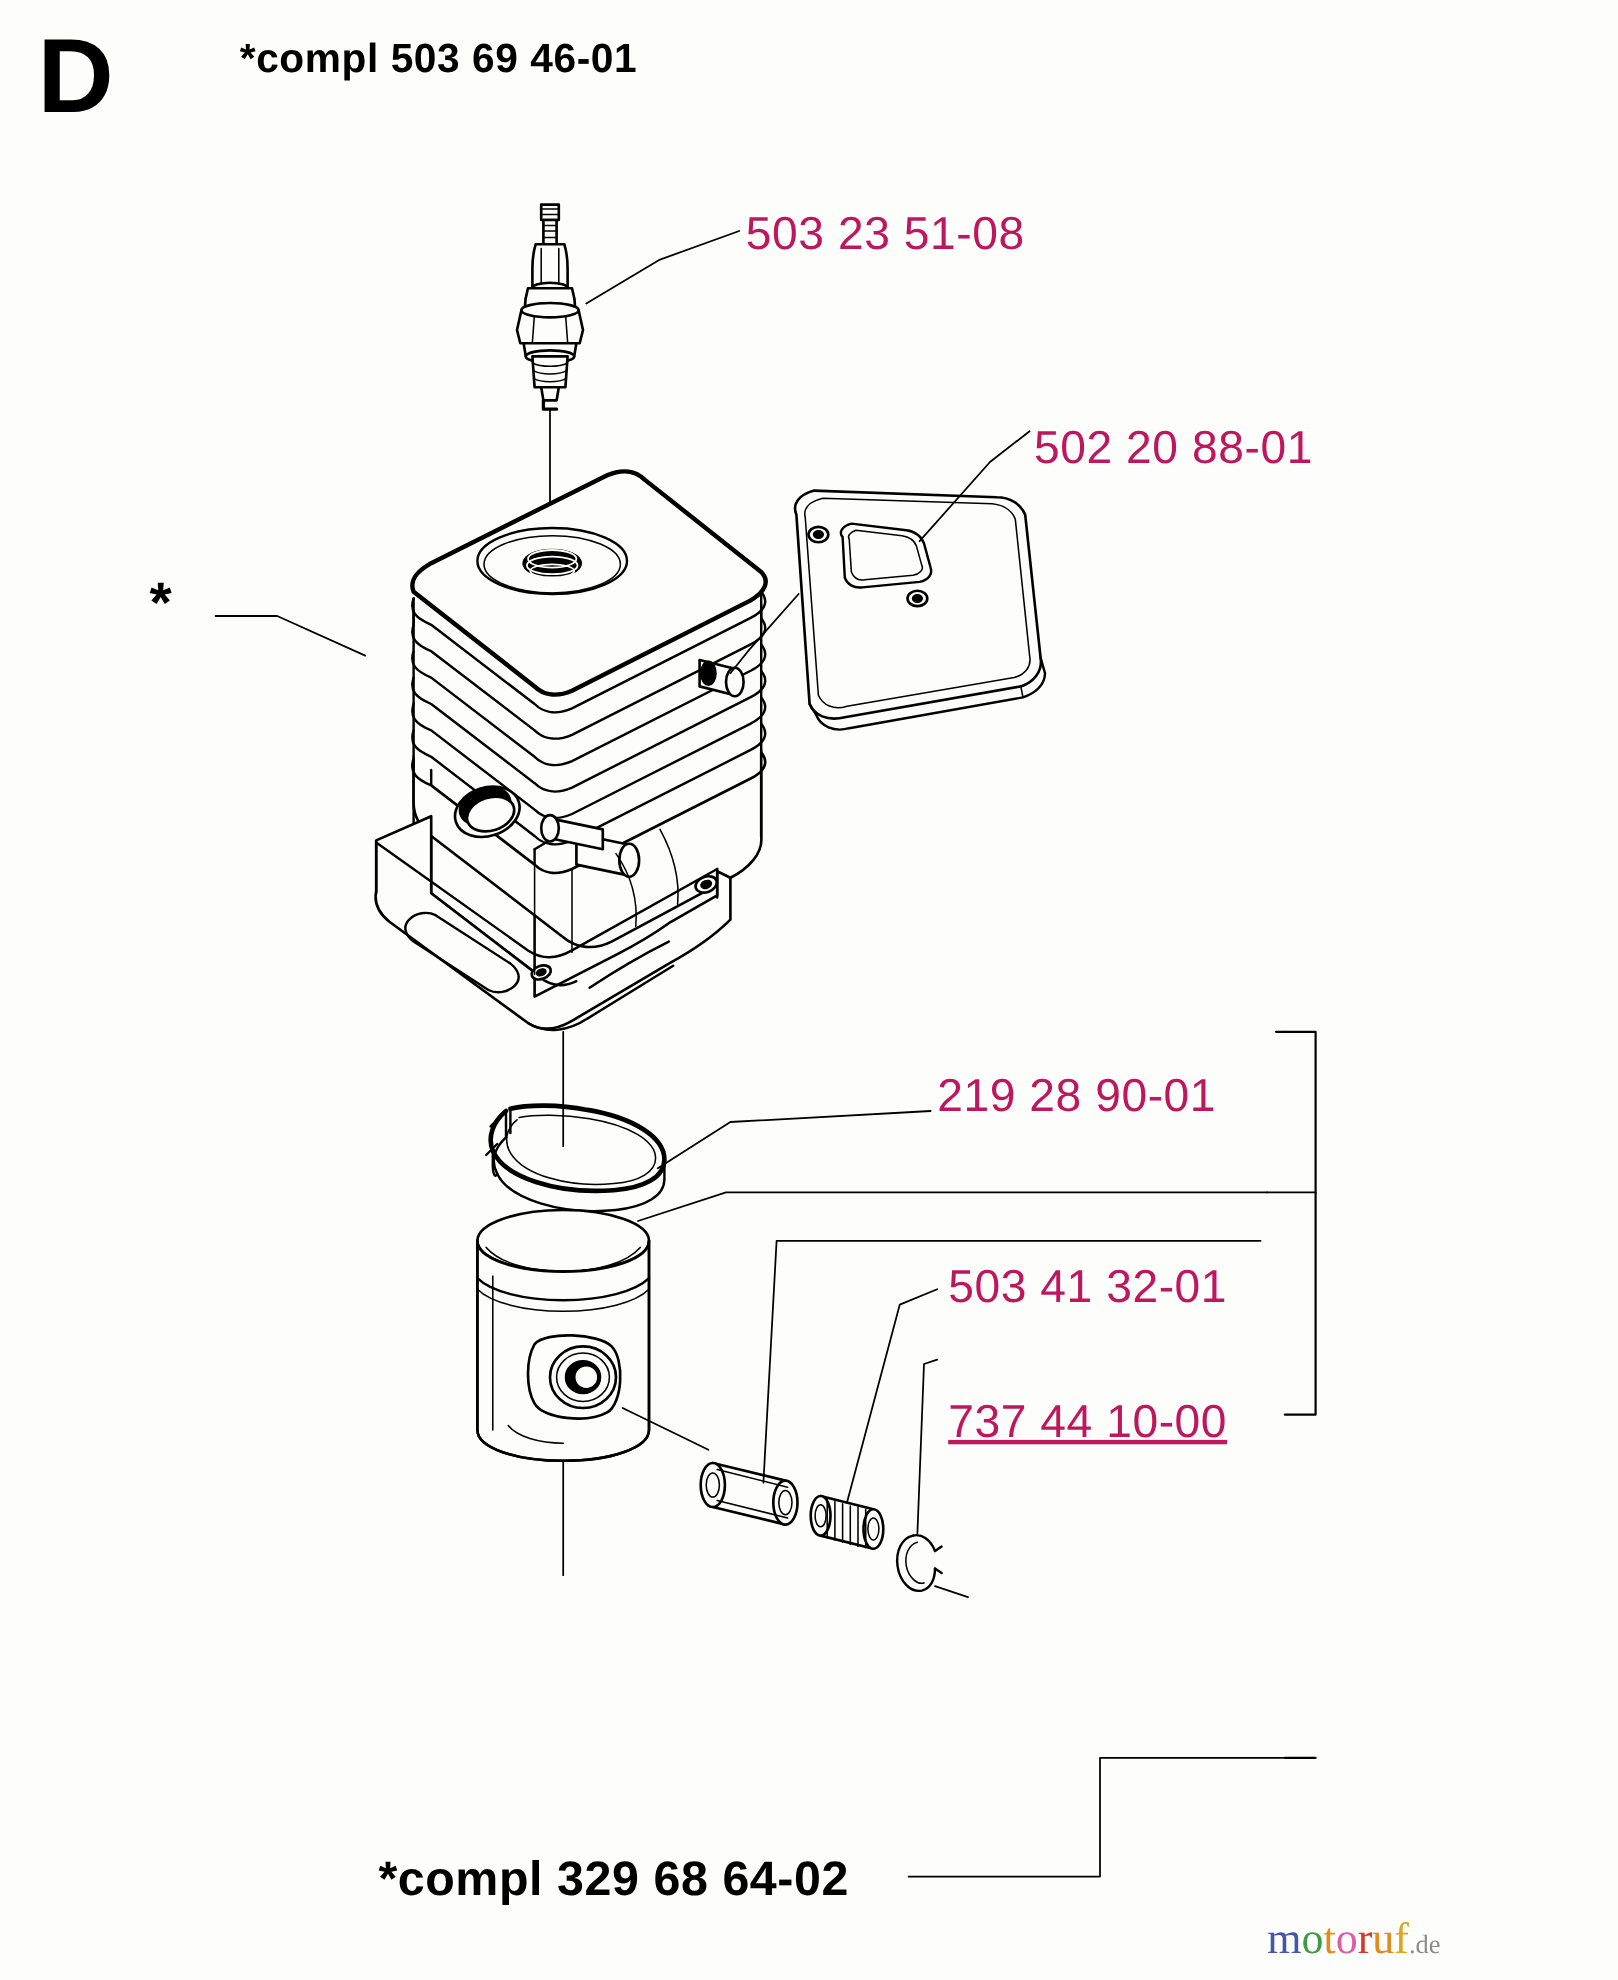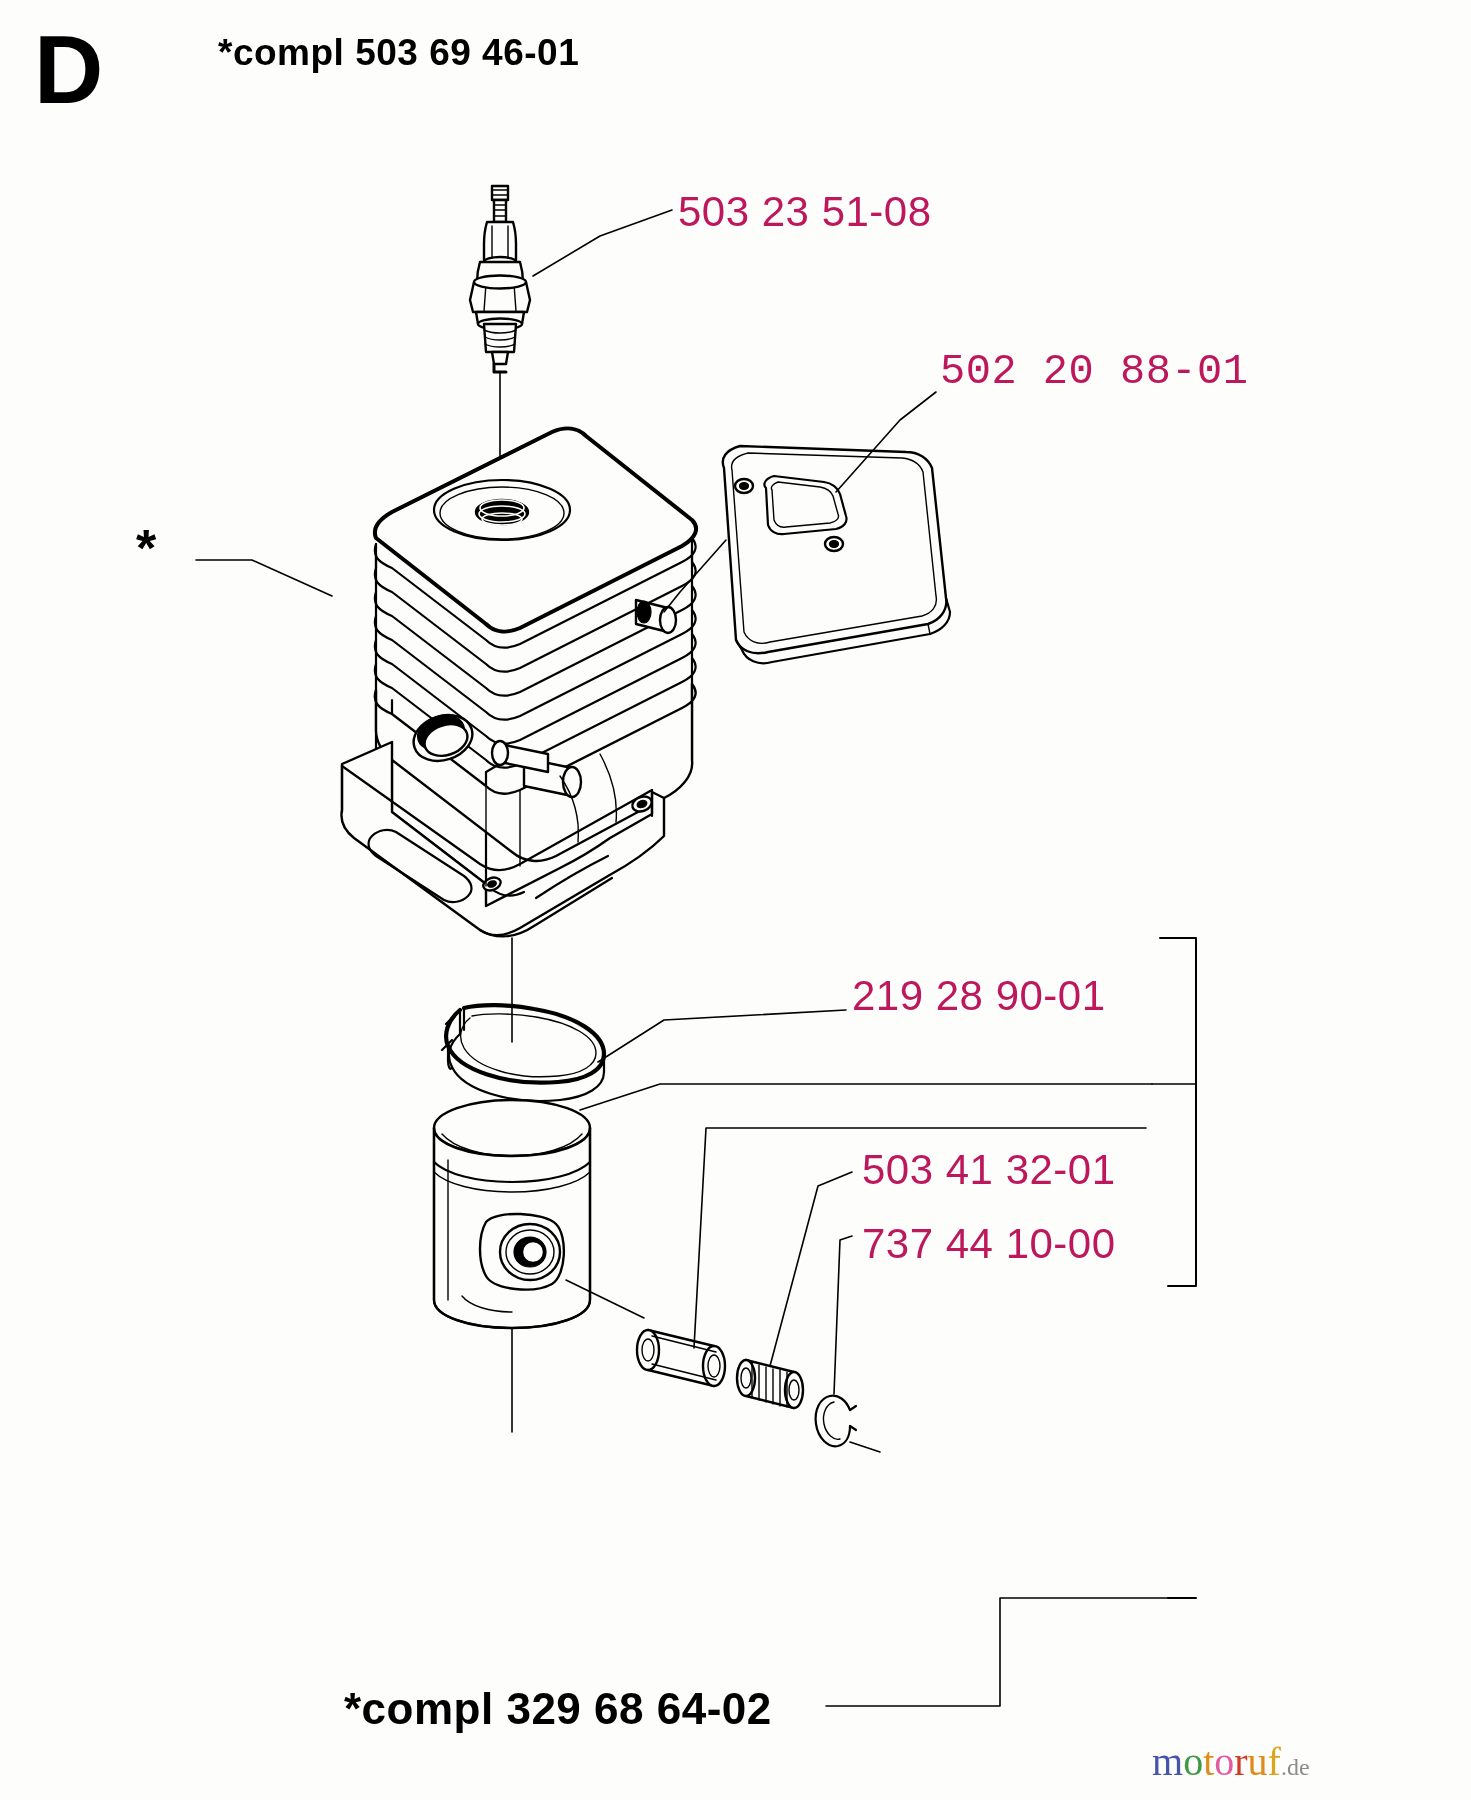--- a/index.html
+++ b/index.html
@@ -49,24 +49,24 @@
   }
   .ref {
     position: absolute;
     font-size: 42px;
     color: #be185d;
     white-space: nowrap;
     font-family: "Liberation Sans", sans-serif;
     letter-spacing: 0.5px;
   }
   .ref-sparkplug { left: 678px; top: 188px; }
-  .ref-gasket    { left: 940px; top: 348px; font-family: Liberation Mono, monospace; }
+  .ref-gasket    { left: 940px; top: 383px; }
   .ref-ring      { left: 852px; top: 972px; }
   .ref-pin       { left: 862px; top: 1146px; }
-  .ref-bearing   { left: 862px; top: 1220px; }
+  .ref-bearing   { left: 862px; top: 1268px; text-decoration: underline; }
   .star-left {
     position: absolute;
     left: 136px;
     top: 522px;
     font-size: 52px;
     font-weight: bold;
     color: #000;
     line-height: 1;
     font-family: "Liberation Sans", sans-serif;
   }

